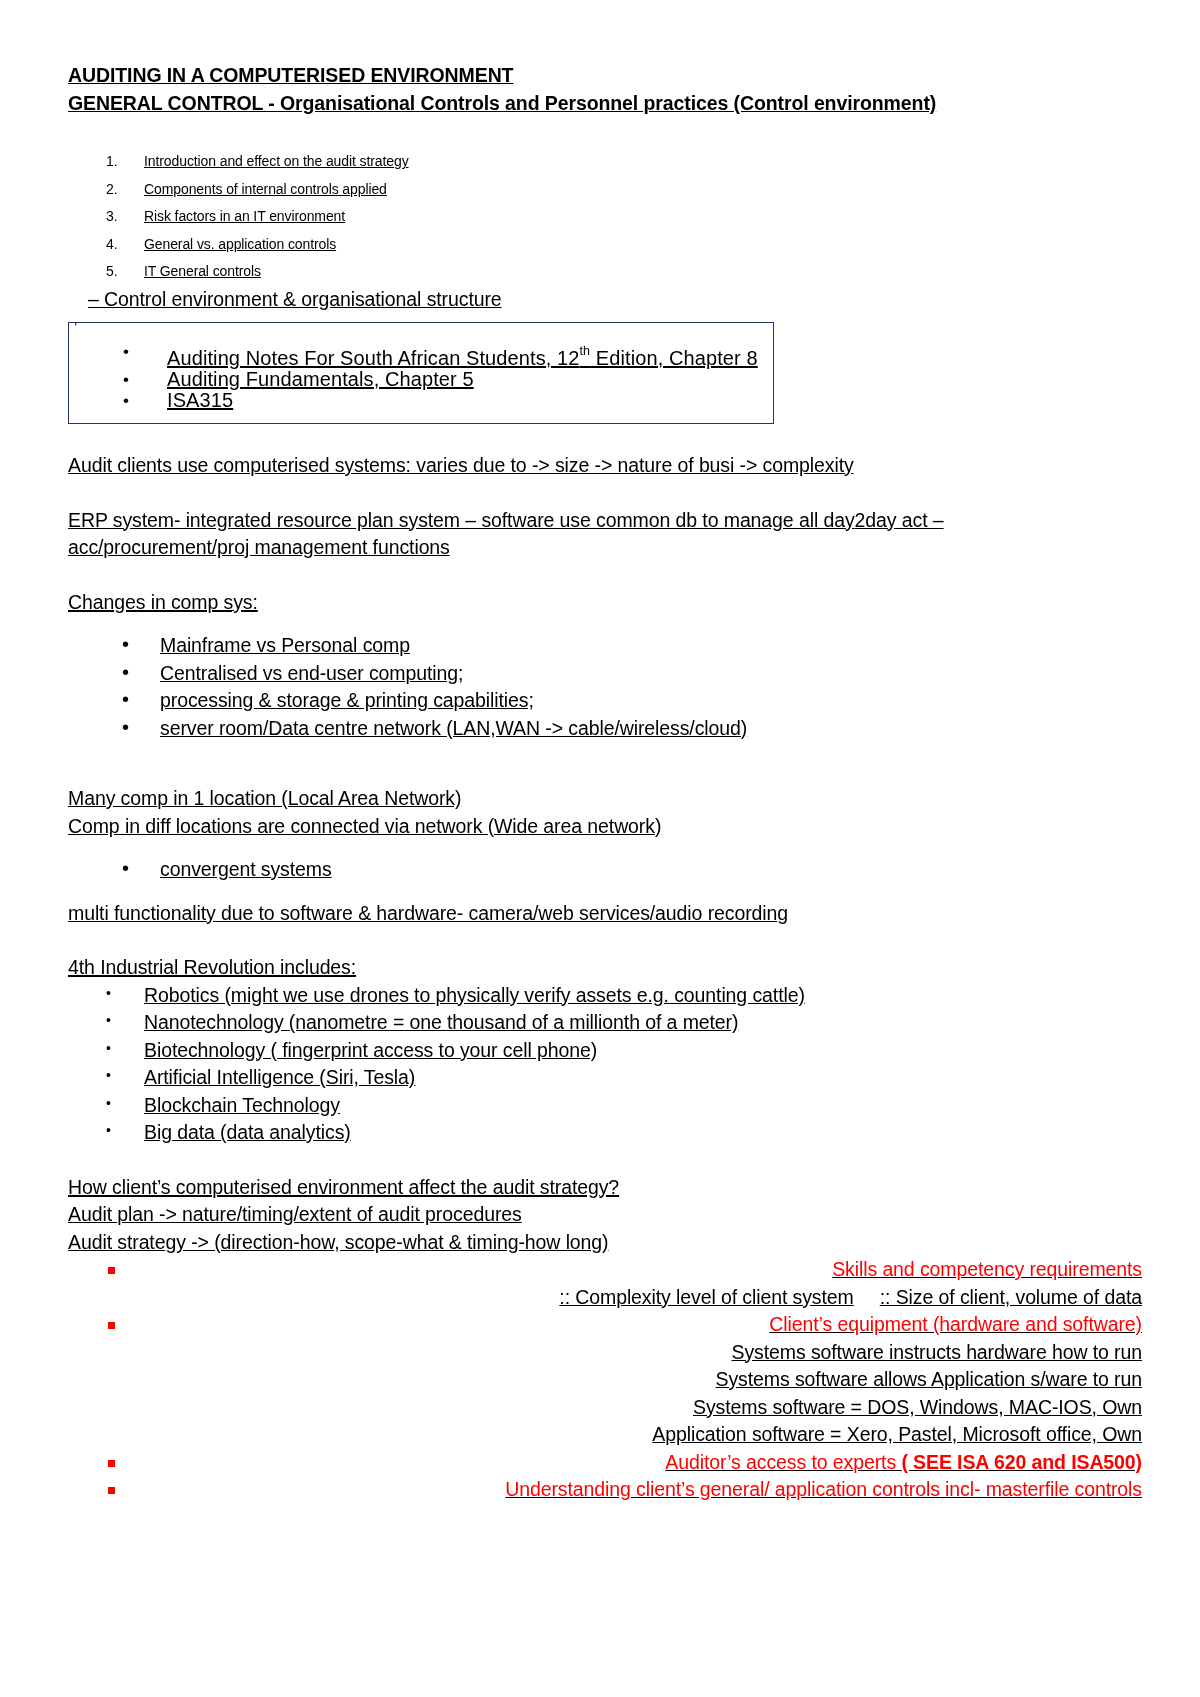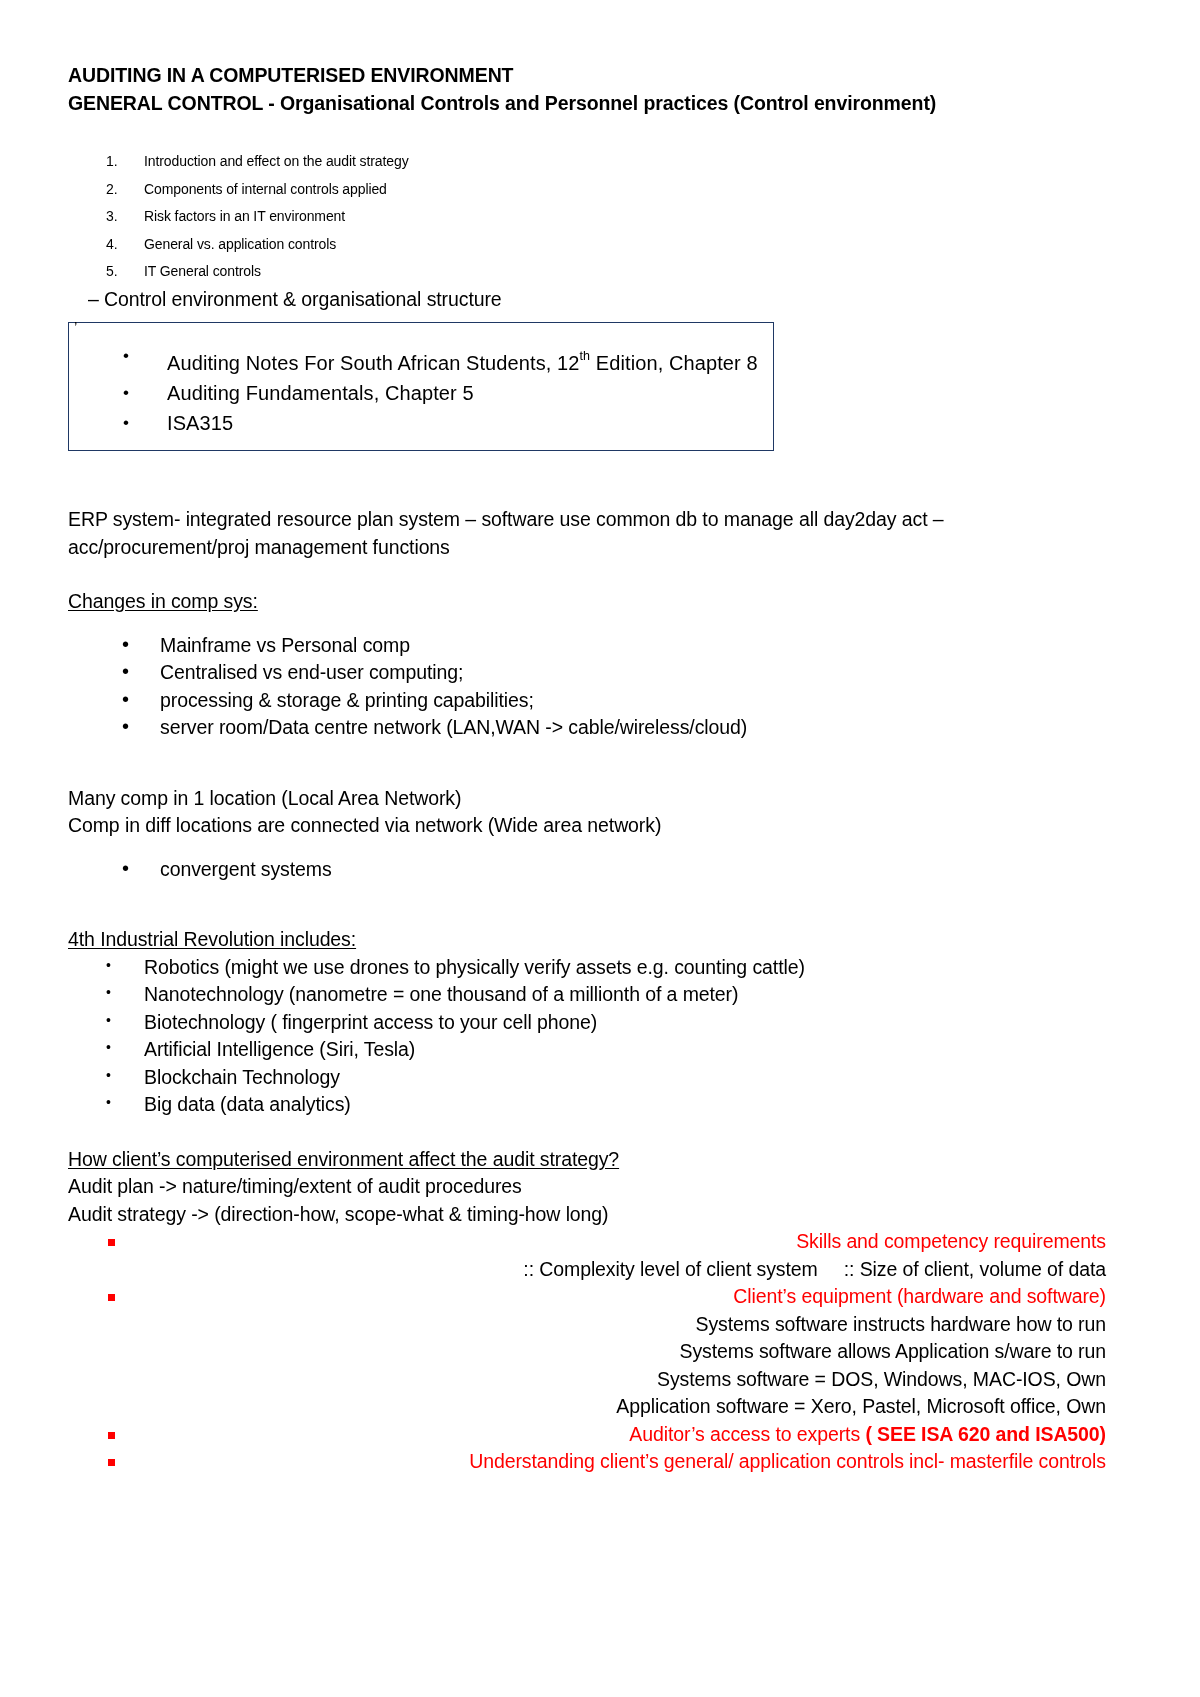--- a/index.html
+++ b/index.html
@@ -10,21 +10,22 @@
     background: #ffffff;
     font-family: "Liberation Sans", sans-serif;
     color: #000000;
     -webkit-font-smoothing: antialiased;
   }
   .page {
     position: relative;
     width: 1200px;
     height: 1697px;
     background: #ffffff;
-    padding: 62px 94px 0 68px;
+    padding: 62px 58px 0 68px;
+    text-decoration: underline;
   }
   .doc {
     font-size: 19.5px;
     line-height: 27.5px;
     letter-spacing: -0.1px;
   }
   .t-bold { font-weight: bold; }
   .t-underline { text-decoration: underline; text-underline-offset: 2px; }
   .red { color: #ff0000; }
 
@@ -73,21 +74,21 @@
   }
   .refbox ul {
     margin: 10px 0 0 0;
     padding: 0 0 0 44px;
     list-style: none;
   }
   .refbox li {
     position: relative;
     padding-left: 44px;
     font-size: 20px;
-    line-height: 30px;
+    line-height: 21px;
     letter-spacing: 0.1px;
   }
   .refbox li::before {
     content: "\2022";
     position: absolute;
     left: 0;
     font-size: 17px;
   }
   sup.ord { font-size: 12.5px; vertical-align: 10px; }
 
@@ -184,40 +185,42 @@
     <div class="refbox">
       <span class="tickmark">’</span>
       <ul>
         <li><span>Auditing Notes For South African Students, 12</span><sup class="ord">th</sup><span> Edition, Chapter 8</span></li>
         <li>Auditing Fundamentals, Chapter 5</li>
         <li>ISA315</li>
       </ul>
     </div>
 
     <div class="gap-lg"></div>
+    <p class="para">Audit clients use computerised systems: varies due to -&gt; size -&gt; nature of busi -&gt; complexity</p>
 
     <div class="gap-md"></div>
     <p class="para">ERP system- integrated resource plan system – software use common db to manage all day2day act –</p>
     <p class="para">acc/procurement/proj management functions</p>
 
     <div class="gap-md"></div>
     <p class="para t-underline">Changes in comp sys:</p>
     <ul class="rbullets">
       <li>Mainframe vs Personal comp</li>
       <li>Centralised vs end-user computing;</li>
       <li>processing &amp; storage &amp; printing capabilities;</li>
       <li>server room/Data centre network (LAN,WAN -&gt; cable/wireless/cloud)</li>
     </ul>
 
     <div class="gap-md"></div>
     <p class="para">Many comp in 1 location (Local Area Network)</p>
     <p class="para">Comp in diff locations are connected via network (Wide area network)</p>
     <ul class="rbullets">
       <li>convergent systems</li>
     </ul>
+    <p class="para">multi functionality due to software &amp; hardware- camera/web services/audio recording</p>
 
     <div class="gap-md"></div>
     <p class="para t-underline">4th Industrial Revolution includes:</p>
     <ul class="sbullets">
       <li>Robotics (might we use drones to physically verify assets e.g. counting cattle)</li>
       <li>Nanotechnology (nanometre = one thousand of a millionth of a meter)</li>
       <li>Biotechnology ( fingerprint access to your cell phone)</li>
       <li>Artificial Intelligence (Siri, Tesla)</li>
       <li>Blockchain Technology</li>
       <li>Big data (data analytics)</li>

